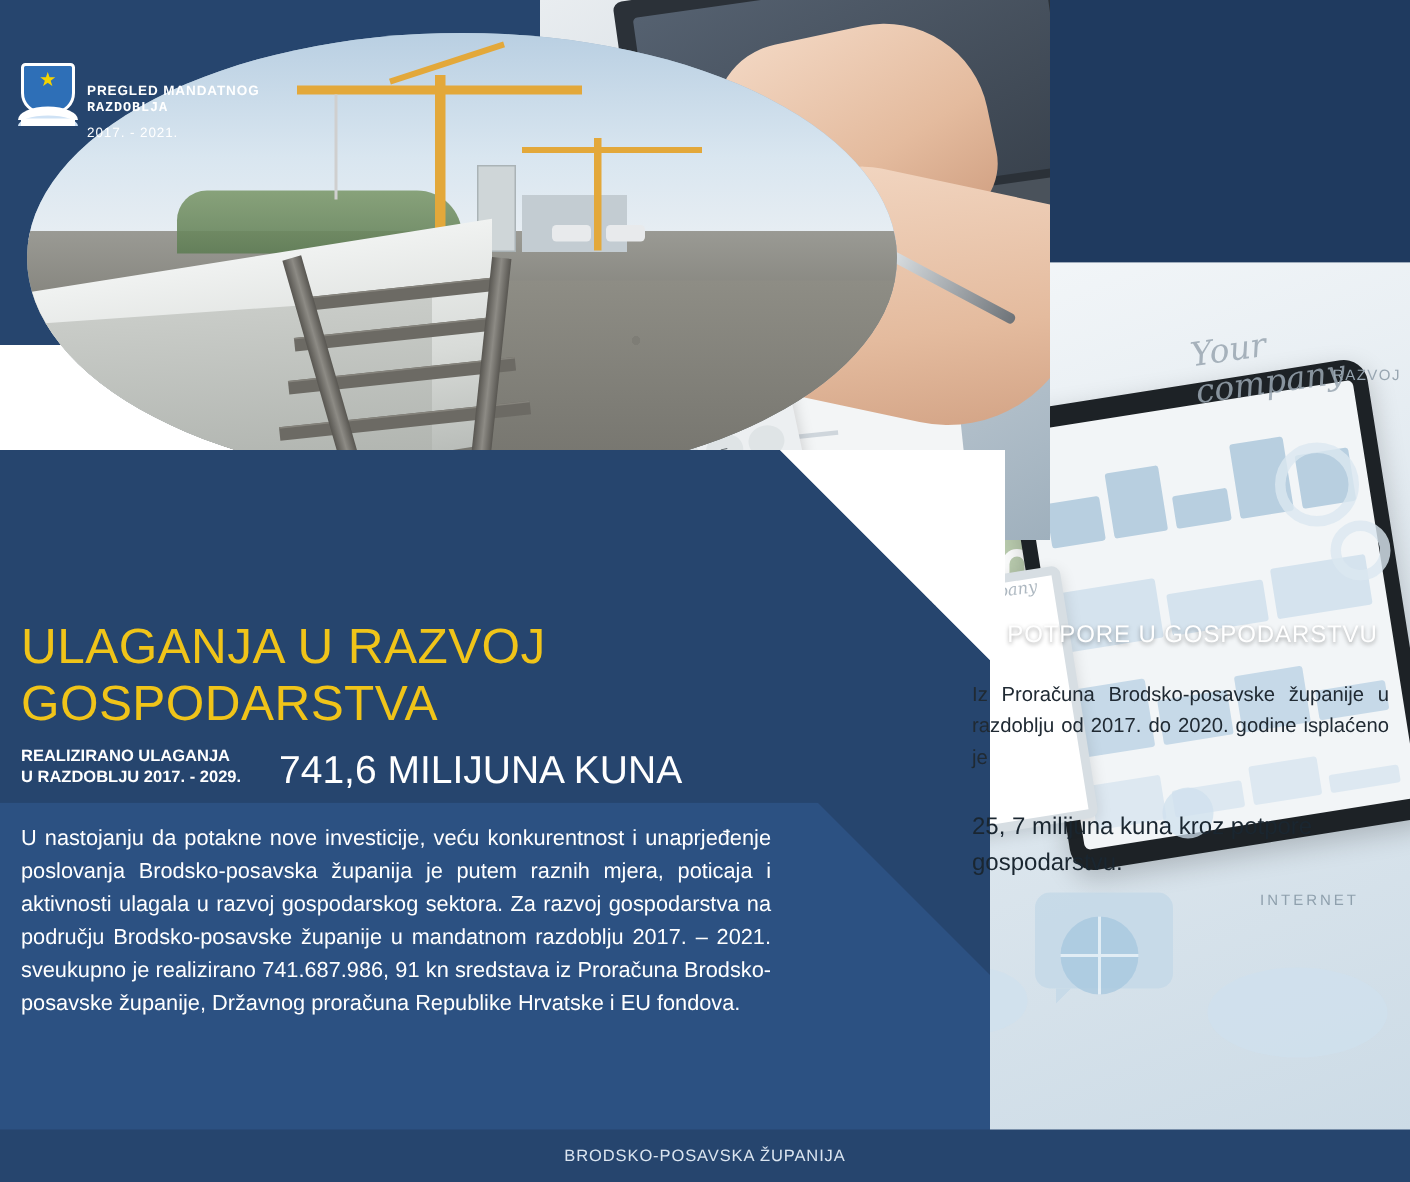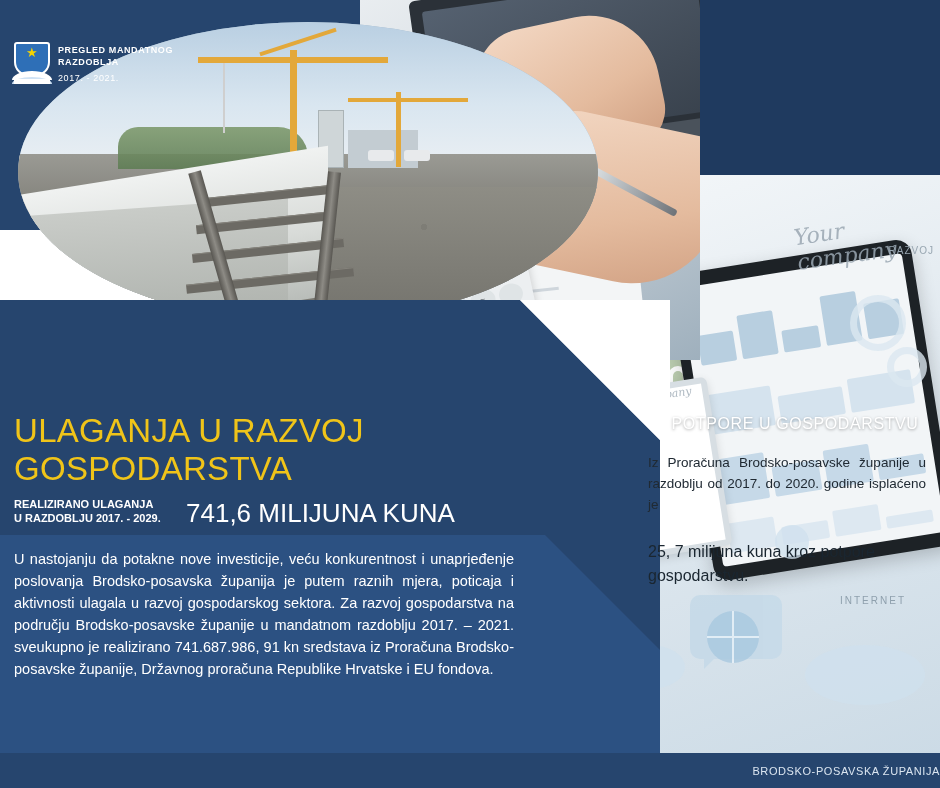--- a/index.html
+++ b/index.html
@@ -73,32 +73,34 @@
     font-size: 13px; line-height: 13px;
   }
   .coat .bar {
     position: absolute; left: 0; bottom: 0;
     width: 36px; height: 5px;
     background: #ffffff;
   }
   .logo-text {
     color: #ffffff;
     padding-top: 2px;
+    margin-top: 10px;
   }
   .logo-text .l1 {
     font-size: 9px;
     letter-spacing: 0.6px;
     line-height: 12px;
     font-weight: bold;
   }
   .logo-text .l2 {
     font-size: 9px;
     letter-spacing: 0.6px;
     line-height: 12px;
     font-weight: bold;
+    font-family: Liberation Mono, monospace;
   }
   .logo-text .l3 {
     font-size: 9px;
     letter-spacing: 0.6px;
     line-height: 14px;
     margin-top: 3px;
   }
 
   
   .photo-circle {
@@ -540,21 +542,21 @@
   .footer {
     position: absolute;
     left: 0; bottom: 0;
     width: 940px; height: 35px;
     background: #26456e;
     color: #dbe5f0;
     font-size: 11px;
     letter-spacing: .6px;
     display: flex;
     align-items: center;
-    justify-content: flex-end;
+    justify-content: center;
     z-index: 40;
   }
 </style>
 </head>
 <body>
 
 <div id="poster">
 
   <div class="topband"></div>
   <div class="topband-right"></div>

